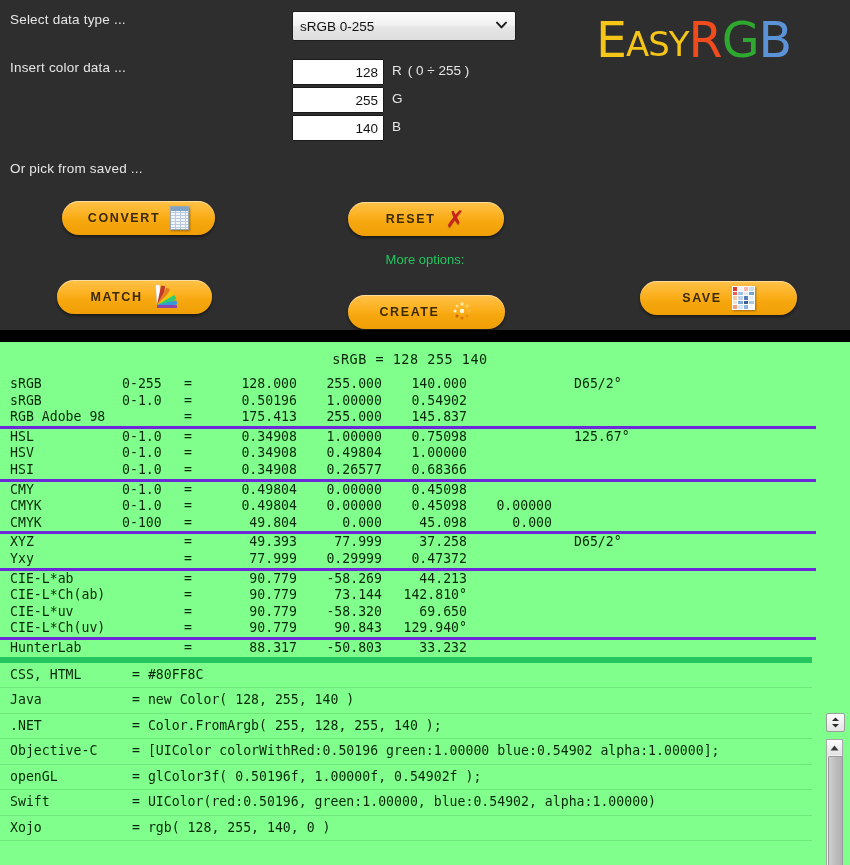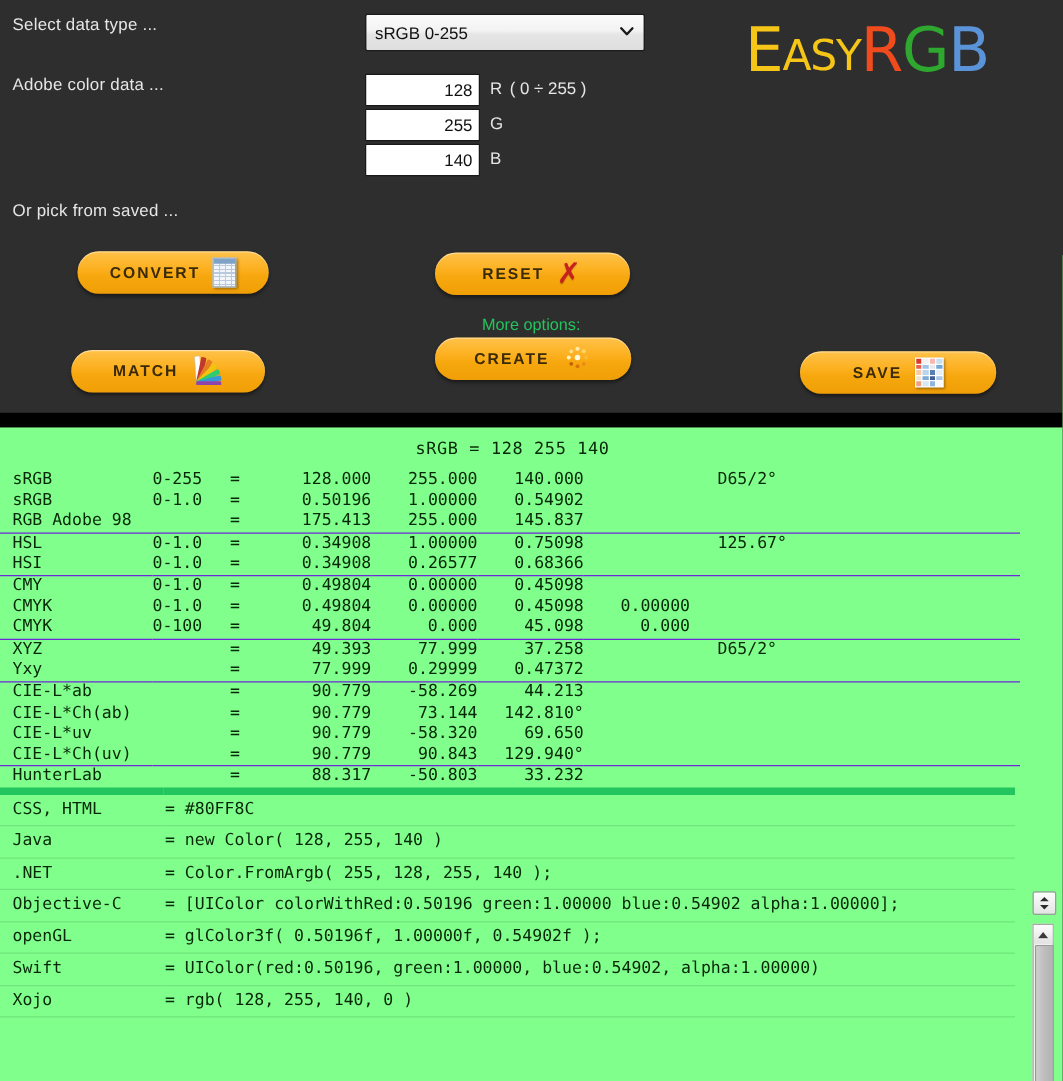--- a/index.html
+++ b/index.html
@@ -127,21 +127,21 @@
     font-family: "Liberation Sans", sans-serif;
     font-size: 12.5px;
     font-weight: bold;
     letter-spacing: 1.6px;
     cursor: pointer;
     padding: 0 14px;
   }
   .btn-convert { left: 62px;  top: 201px; width: 153px; }
   .btn-reset   { left: 348px; top: 202px; width: 156px; }
   .btn-match   { left: 57px;  top: 280px; width: 155px; }
-  .btn-create  { left: 348px; top: 270px; width: 157px; }
+  .btn-create  { left: 348px; top: 295px; width: 157px; }
   .btn-save    { left: 640px; top: 281px; width: 157px; }
 
   .more-options {
     position: absolute;
     left: 0; right: 0;
     top: 252px;
     text-align: center;
     color: #22c55e;
     font-size: 13px;
   }
@@ -241,21 +241,21 @@
     color: #062806;
     border: none;
   }
   .c-name  { width: 112px; padding-left: 10px !important; }
   .c-range { width: 62px; }
   .c-eq    { width: 28px; text-align: left; }
   .c-v1, .c-v2, .c-v3 { width: 85px; text-align: right; }
   .c-v4    { width: 85px; text-align: right; }
   .c-extra { padding-left: 22px !important; text-align: left; }
 
-  tr.grp-first td { border-top: 1px solid #6d28d9; }
+  tr.grp-first td { border-top: 3px solid #6d28d9; }
 
   
   .code-title {
     text-align: center;
     font-family: "DejaVu Sans Mono", monospace;
     font-size: 13.5px;
     padding-top: 12px;
     padding-bottom: 10px;
     padding-right: 30px;
   }
@@ -315,21 +315,21 @@
     border-radius: 1px;
     cursor: pointer;
   }
 </style>
 </head>
 <body>
 
 <div class="top-panel">
 
   <div class="lbl lbl-datatype">Select data type ...</div>
-  <div class="lbl lbl-colordata">Adobe color data ...</div>
+  <div class="lbl lbl-colordata">Insert color data ...</div>
   <div class="lbl lbl-saved">Or pick from saved ...</div>
 
   <div class="select-wrap">
     <select class="datatype">
       <option selected="">sRGB 0-255</option>
     </select>
     <span class="select-arrow">
       <svg viewBox="0 0 11 8" width="11" height="8">
           <path d="M1 1.6 L5.5 6.4 L10 1.6" stroke="#1a1a1a" stroke-width="1.9" fill="none" stroke-linecap="round" stroke-linejoin="round"></path>
         </svg>
@@ -469,20 +469,30 @@
           <td class="c-name">HSL</td>
           <td class="c-range">0-1.0</td>
           <td class="c-eq">=</td>
           <td class="c-v1">0.34908</td>
           <td class="c-v2">1.00000</td>
           <td class="c-v3">0.75098</td>
           <td class="c-v4"></td>
           <td class="c-extra">125.67°</td>
         </tr>
         <tr>
+          <td class="c-name">HSV</td>
+          <td class="c-range">0-1.0</td>
+          <td class="c-eq">=</td>
+          <td class="c-v1">0.34908</td>
+          <td class="c-v2">0.49804</td>
+          <td class="c-v3">1.00000</td>
+          <td class="c-v4"></td>
+          <td class="c-extra"></td>
+        </tr>
+        <tr>
           <td class="c-name">HSI</td>
           <td class="c-range">0-1.0</td>
           <td class="c-eq">=</td>
           <td class="c-v1">0.34908</td>
           <td class="c-v2">0.26577</td>
           <td class="c-v3">0.68366</td>
           <td class="c-v4"></td>
           <td class="c-extra"></td>
         </tr>
         <tr class="grp-first">

